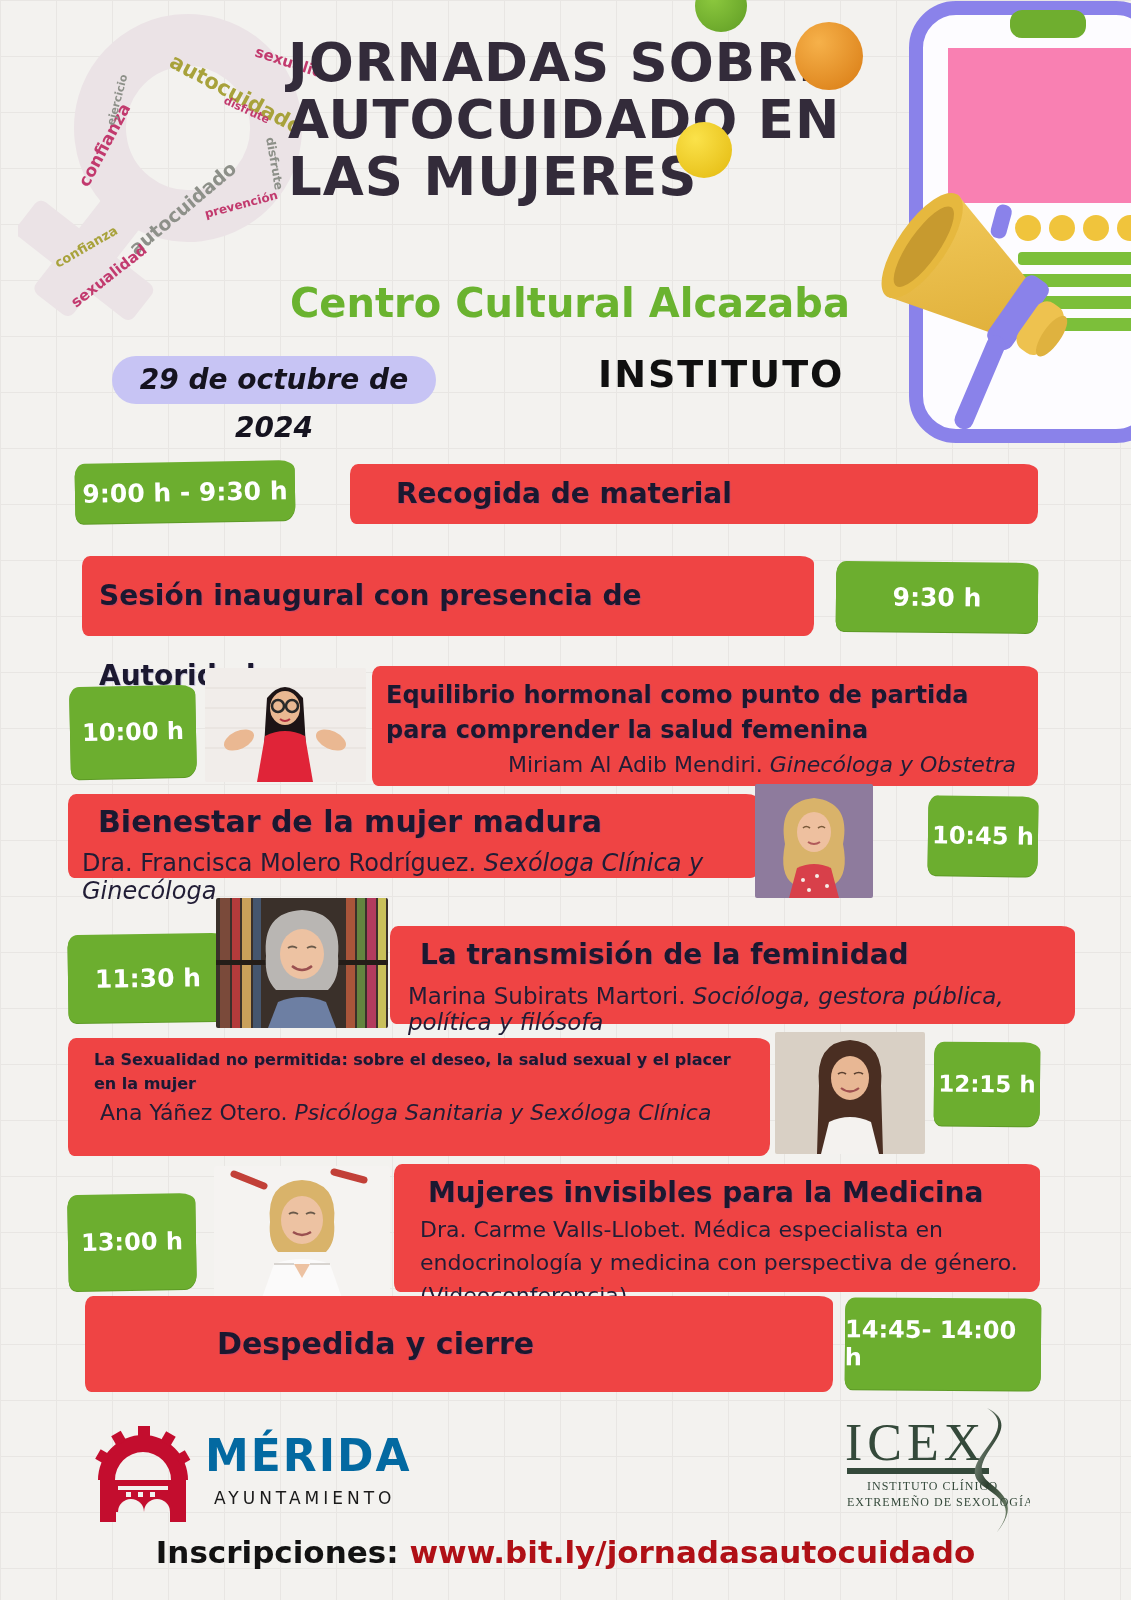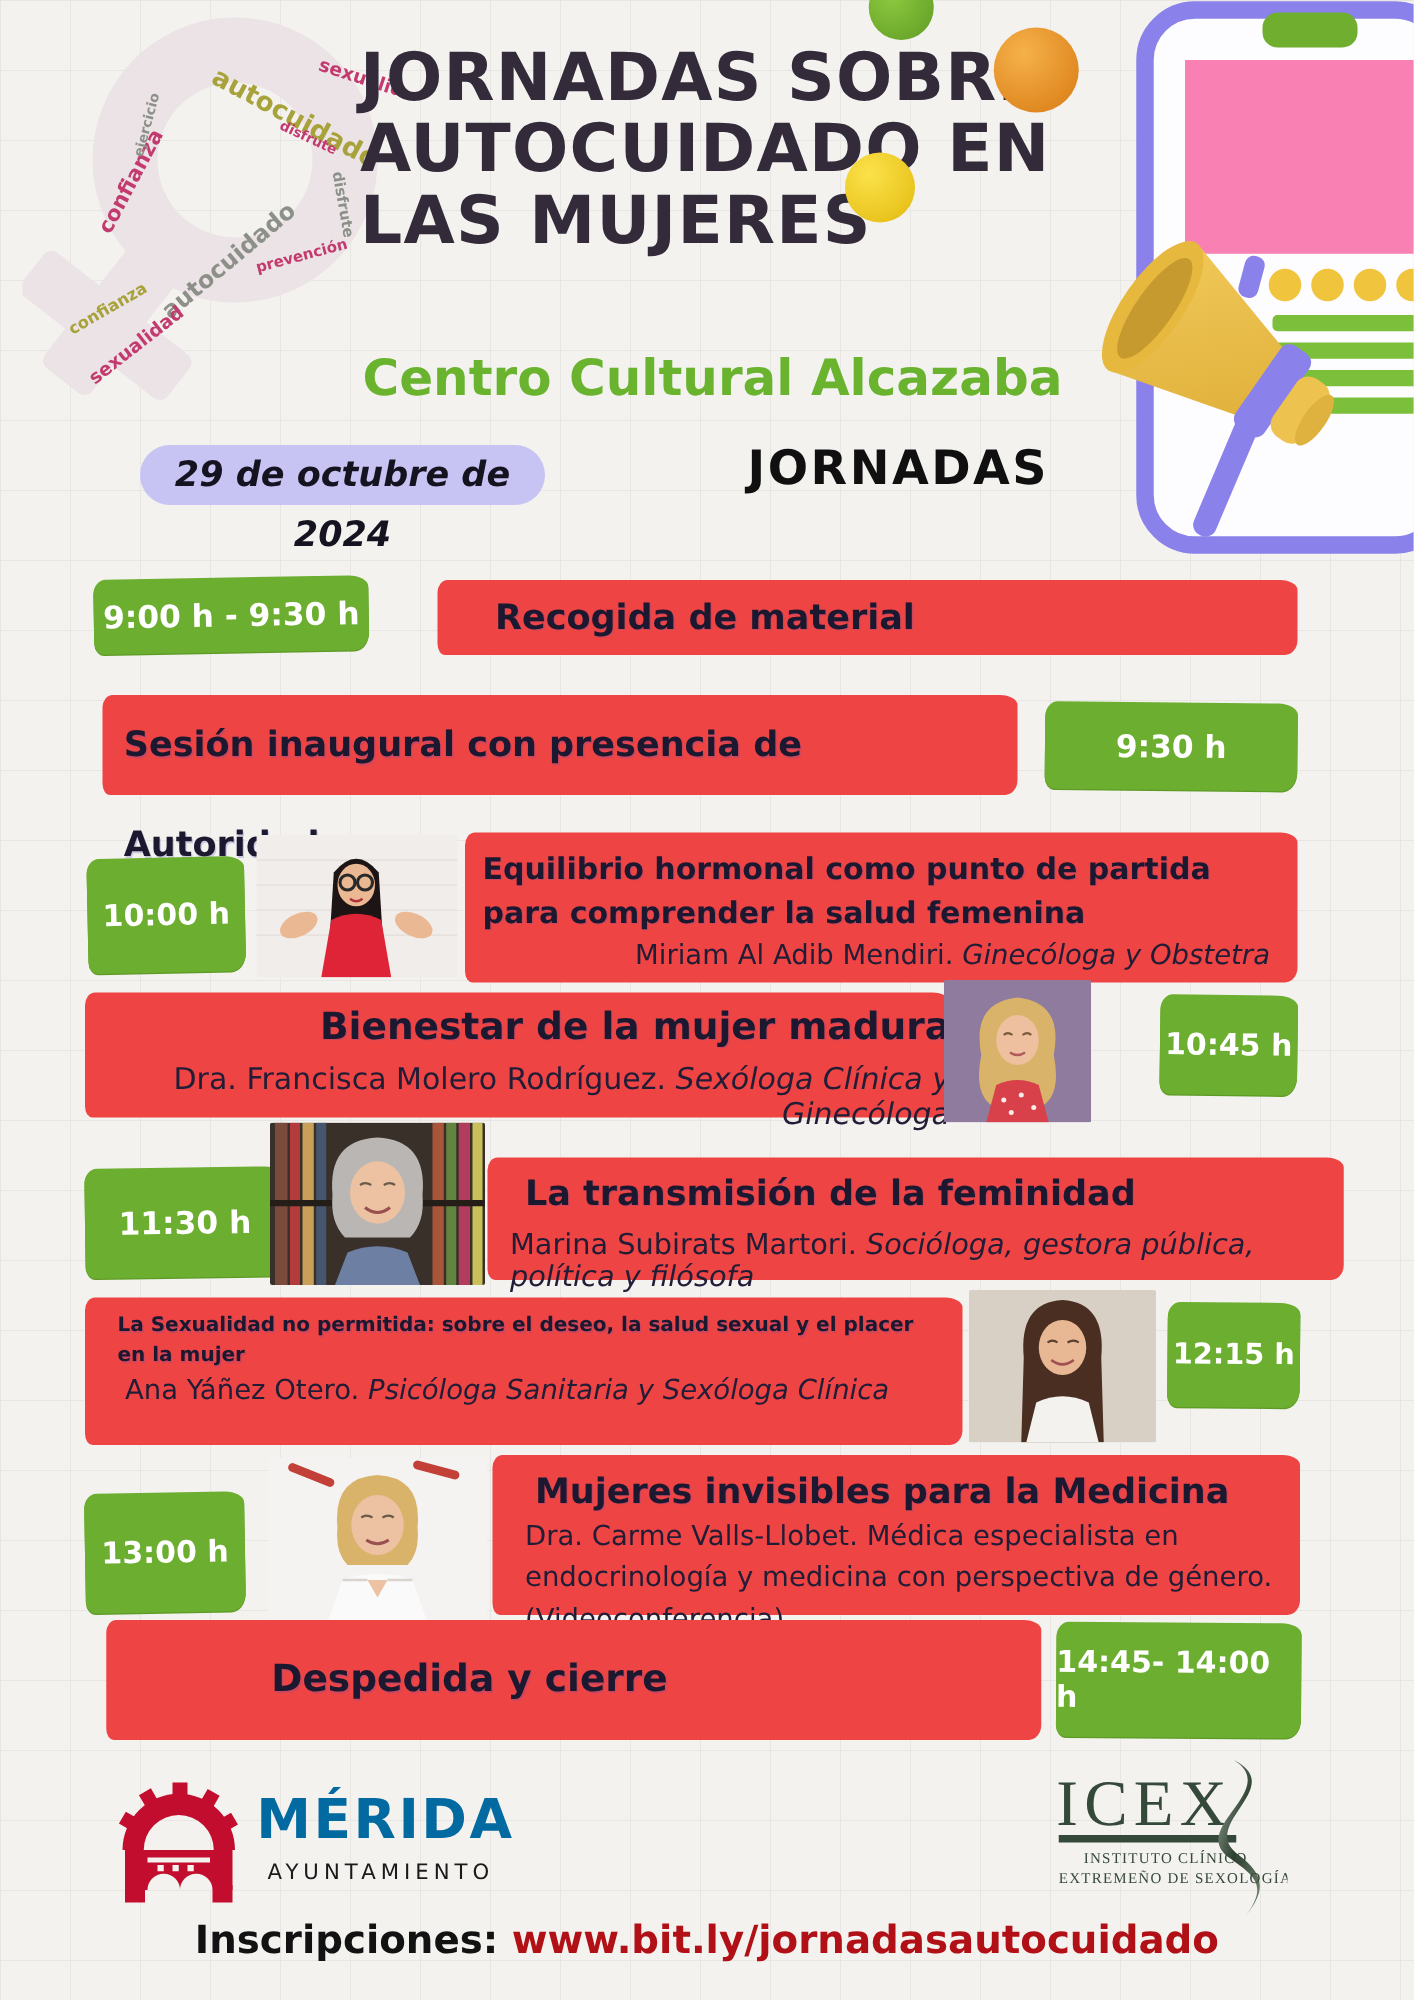--- a/index.html
+++ b/index.html
@@ -50,21 +50,21 @@
   .r2-bar{left:82px;top:556px;width:732px;height:80px;}
   .r2-bar .t{font-size:28px;line-height:80px;padding-left:17px;}
   .r2-badge{left:836px;top:562px;width:202px;height:70px;font-size:25px;transform:rotate(0.6deg);}
 
   .r3-badge{left:70px;top:686px;width:126px;height:92px;font-size:24px;transform:rotate(-1.2deg);}
   .r3-photo{left:205px;top:668px;width:161px;height:114px;}
   .r3-bar{left:372px;top:666px;width:666px;height:120px;padding:12px 22px 0 14px;box-sizing:border-box;}
   .r3-bar .t{font-size:24px;line-height:1.45;}
   .r3-bar .sp{font-size:22px;text-align:right;margin-top:4px;}
 
-  .r4-bar{left:68px;top:794px;width:692px;height:100px;padding:10px 0 0 0;box-sizing:border-box;text-align:right;}
+  .r4-bar{left:68px;top:794px;width:692px;height:84px;padding:10px 0 0 0;box-sizing:border-box;}
   .r4-bar .t{font-size:30px;padding-left:30px;}
   .r4-bar .sp{font-size:24px;padding-left:14px;margin-top:10px;}
   .r4-photo{left:755px;top:784px;width:118px;height:114px;}
   .r4-badge{left:928px;top:796px;width:110px;height:80px;font-size:24px;transform:rotate(0.8deg);}
 
   .r5-badge{left:68px;top:934px;width:160px;height:88px;font-size:25px;transform:rotate(-0.8deg);}
   .r5-photo{left:216px;top:898px;width:172px;height:130px;}
   .r5-bar{left:390px;top:926px;width:685px;height:98px;padding:12px 0 0 0;box-sizing:border-box;}
   .r5-bar .t{font-size:28px;padding-left:30px;}
   .r5-bar .sp{font-size:23px;padding-left:18px;margin-top:12px;}
@@ -121,21 +121,21 @@
   </svg>
 </div>
 
 <div class="abs title">
   <div>JORNADAS SOBRE</div>
   <div>AUTOCUIDADO EN</div>
   <div>LAS MUJERES</div>
 </div>
 <div class="abs subtitle">Centro Cultural Alcazaba</div>
 <div class="abs date-badge">29 de octubre de 2024</div>
-<div class="abs programa">JORNADAS</div>
+<div class="abs programa">INSTITUTO</div>
 
 <div class="abs ball ball-green-top"></div>
 <div class="abs ball ball-orange"></div>
 <div class="abs ball ball-yellow"></div>
 <div class="abs ball ball-purple"></div>
 
 <div class="abs" style="left:860px;top:0;width:271px;height:445px;">
   <svg width="271" height="445" viewBox="0 0 271 445">
     <defs>
       <linearGradient id="megag" x1="0" y1="0" x2="1" y2="1">

